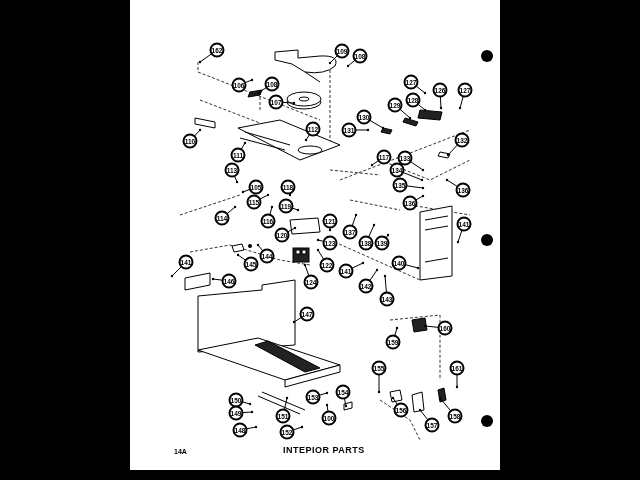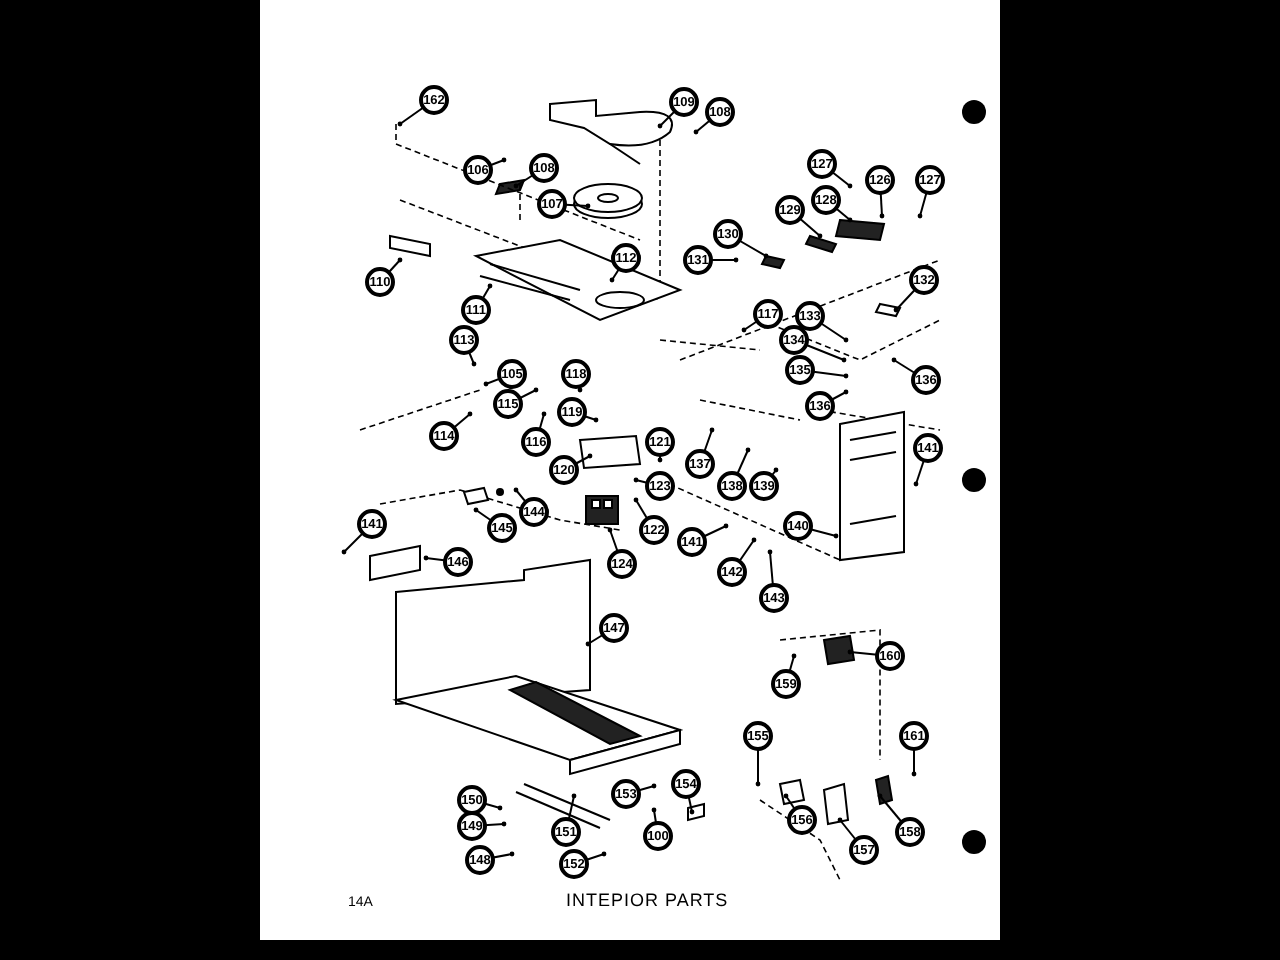--- a/index.html
+++ b/index.html
@@ -5,21 +5,21 @@
   html, body { margin: 0; padding: 0; background: #000; }
   body { width: 640px; height: 480px; position: relative; overflow: hidden; font-family: "Liberation Sans", sans-serif; }
   #sheet { position: absolute; left: 0; top: 0; width: 640px; height: 480px; }
   .page { position: absolute; left: 130px; top: 0; width: 370px; height: 470px; background: #fff; }
   .callout-circle { fill: #fff; stroke: #000; stroke-width: 2; }
   .callout-text { font-family: "Liberation Sans", sans-serif; font-size: 6.5px; font-weight: bold; fill: #000; text-anchor: middle; dominant-baseline: central; }
   .leader { stroke: #000; stroke-width: 1; fill: none; }
   .dash { stroke: #000; stroke-width: 0.8; stroke-dasharray: 3 2; fill: none; }
   .part { stroke: #000; stroke-width: 1; fill: #fff; }
   .part-dark { stroke: #000; stroke-width: 1; fill: #222; }
-  .caption { position: absolute; font-weight: normal; color: #000; }
+  .caption { position: absolute; font-weight: bold; color: #000; }
   #page-number { left: 174px; top: 448px; font-size: 7px; }
   #diagram-title { left: 283px; top: 445px; font-size: 9px; letter-spacing: 0.5px; }
 </style>
 </head>
 <body>
 
 <div id="sheet">
   <div class="page"></div>
 
   <svg id="diagram" width="640" height="480" viewBox="0 0 640 480" style="position:absolute;left:0;top:0;">

